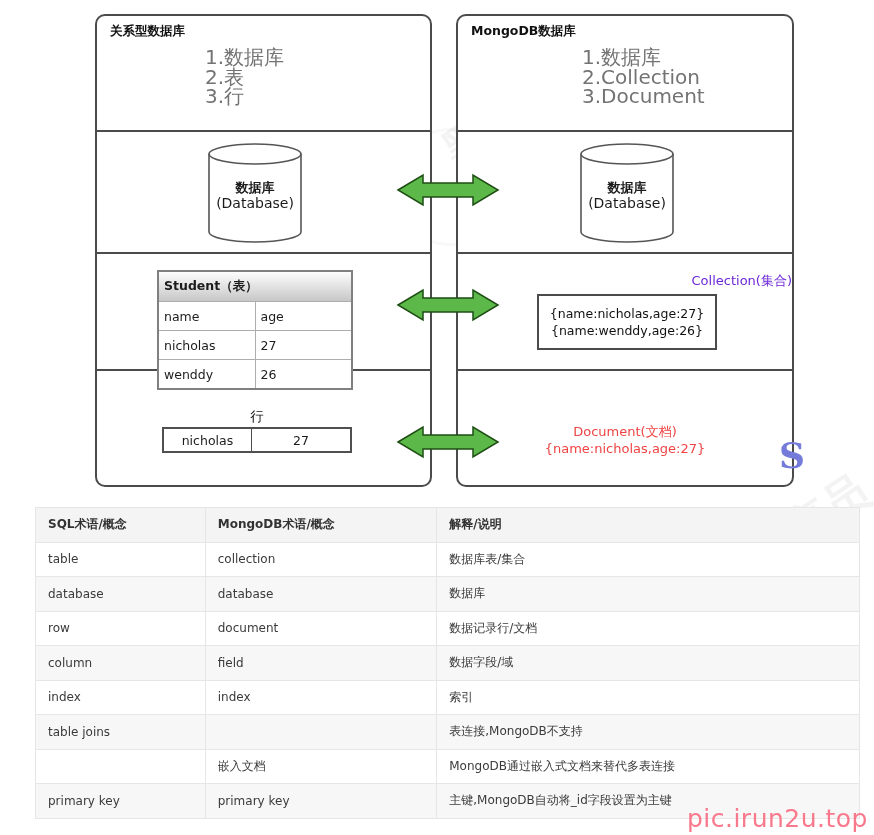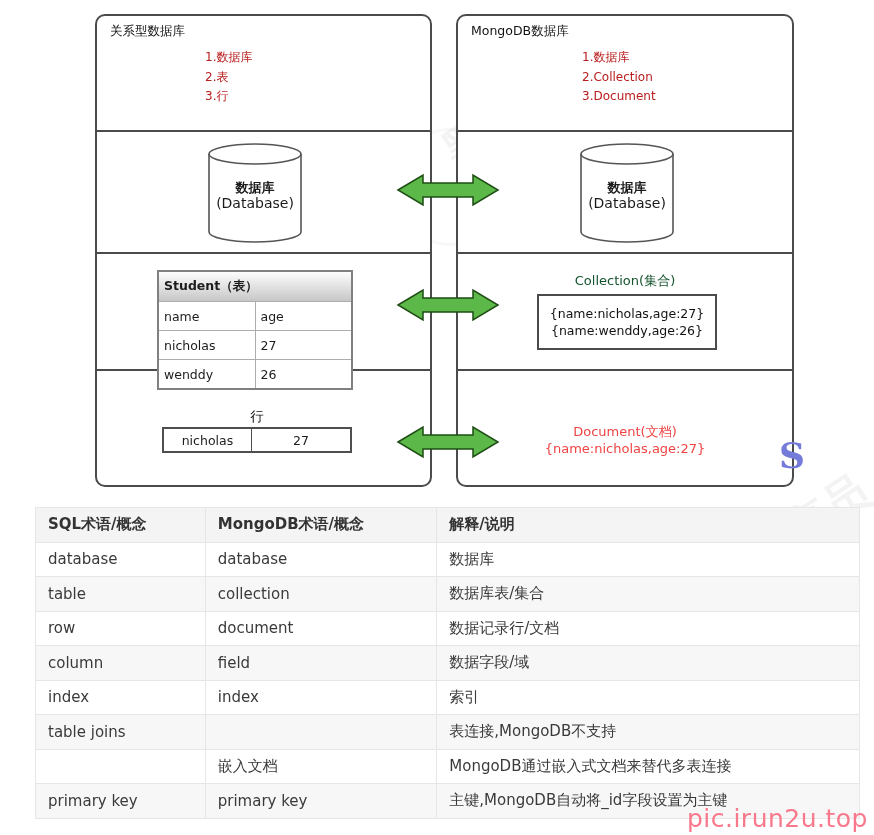--- a/index.html
+++ b/index.html
@@ -6,55 +6,55 @@
   .canvas{
     position:relative;width:874px;height:835px;background:#ffffff;overflow:hidden;
     font-family:"DejaVu Sans","Liberation Sans",sans-serif;color:#1a1a1a;
   }
   
   .panel{position:absolute;top:14px;height:469px;border:2px solid #4b4b4b;border-radius:10px;background:#fff;}
   .panel-left{left:95px;width:333px;}
   .panel-right{left:456px;width:334px;}
   .divider{position:absolute;left:0;right:0;border-top:2px solid #4b4b4b;height:0;}
   .d1{top:114px}.d2{top:236px}.d3{top:353px}
-  .panel-title{position:absolute;left:13px;top:7px;font-size:12.5px;font-weight:normal;color:#111;}
-  .levels{position:absolute;top:32px;font-size:12px;line-height:19.5px;color:#b91c1c;}
+  .panel-title{position:absolute;left:13px;top:7px;font-size:12.5px;font-weight:bold;color:#111;}
+  .levels{position:absolute;top:32px;font-size:20px;line-height:19.5px;color:#737373;}
   .levels-left{left:108px;}
   .levels-right{left:124px;}
   
   .cyl{position:absolute;width:96px;height:102px;top:126px;}
   .cyl svg{position:absolute;left:0;top:0;}
   .cyl .lab{position:absolute;left:0;right:0;text-align:center;}
   .cyl .lab1{top:37px;font-size:13px;font-weight:bold;}
   .cyl .lab2{top:53px;font-size:14px;}
   .cyl-left{left:110px;}
   .cyl-right{left:121px;}
   
   .stu{position:absolute;left:60px;top:254px;width:196px;border-collapse:collapse;
        border:2px solid #808080;font-size:12.5px;color:#1c1c1c;background:#fff;}
   .stu th,.stu td{border:1px solid #adadad;text-align:left;height:18px;padding:5px;}
   .stu .stu-title{font-weight:bold;font-size:12.5px;background:linear-gradient(#fdfdfd,#c7c7c7);height:19px;}
   
   .row-label{position:absolute;left:65px;top:392px;width:190px;text-align:center;font-size:13.5px;color:#111;}
   .rowtab{position:absolute;left:65px;top:411px;width:190px;border-collapse:collapse;border:2px solid #4f4f4f;background:#fff;}
   .rowtab td{border:1px solid #4f4f4f;text-align:center;font-size:12.5px;height:22px;padding:0;color:#1c1c1c;}
   
-  .coll-title{position:absolute;left:0;right:0;top:256px;text-align:center;font-size:13px;color:#14532d;}
+  .coll-title{position:absolute;left:0;right:0;top:256px;text-align:right;font-size:13px;color:#6d28d9;}
   .coll-box{position:absolute;left:79px;top:278px;width:176px;height:52px;border:2px solid #4b4b4b;background:#fff;
             display:flex;flex-direction:column;justify-content:center;text-align:center;font-size:12.5px;line-height:17px;color:#111;}
   .doc-block{position:absolute;left:0;right:0;top:408px;text-align:center;font-size:13px;line-height:16.5px;color:#ef4444;}
   
   .arrow{position:absolute;left:396px;width:104px;height:40px;z-index:5;}
   .a1{top:170px}.a2{top:285px}.a3{top:422px}
   
   .logo-s{position:absolute;left:779px;top:434px;font-size:36px;font-weight:bold;color:#747bd9;z-index:6;
           font-family:"DejaVu Serif","Liberation Serif",serif;}
   
   .cmp{position:absolute;left:35px;top:507px;width:825px;border-collapse:collapse;table-layout:fixed;
-       font-size:15px;color:#3a3a3a;background:#fff;z-index:4;}
+       font-size:12px;color:#3a3a3a;background:#fff;z-index:4;}
   .cmp col.c1{width:20.6%}.cmp col.c2{width:28.1%}.cmp col.c3{width:51.3%}
   .cmp th,.cmp td{border:1px solid #e6e6e8;text-align:left;padding:0 0 0 12px;height:33.5px;font-weight:normal;}
   .cmp thead th{background:#f4f4f5;font-weight:bold;color:#333;}
   .cmp tbody tr:nth-child(even) td{background:#f7f7f8;}
   
   .wm{position:absolute;pointer-events:none;white-space:nowrap;color:#6e6e6e;font-weight:bold;}
   .wm-rot{transform:rotate(-34deg);}
   .ring{position:absolute;border:3px solid #8a8a8a;border-radius:50%;opacity:.06;pointer-events:none;}
   .site-wm{position:absolute;right:6px;bottom:2px;font-size:25px;color:#f9798c;z-index:9;letter-spacing:.5px;}
 </style>
@@ -177,30 +177,30 @@
       </colgroup>
     <thead>
       <tr>
         <th>SQL术语/概念</th>
         <th>MongoDB术语/概念</th>
         <th>解释/说明</th>
       </tr>
     </thead>
     <tbody>
       <tr>
+        <td>table</td>
+        <td>collection</td>
+        <td>数据库表/集合</td>
+      </tr>
+      <tr>
         <td>database</td>
         <td>database</td>
         <td>数据库</td>
       </tr>
       <tr>
-        <td>table</td>
-        <td>collection</td>
-        <td>数据库表/集合</td>
-      </tr>
-      <tr>
         <td>row</td>
         <td>document</td>
         <td>数据记录行/文档</td>
       </tr>
       <tr>
         <td>column</td>
         <td>field</td>
         <td>数据字段/域</td>
       </tr>
       <tr>

